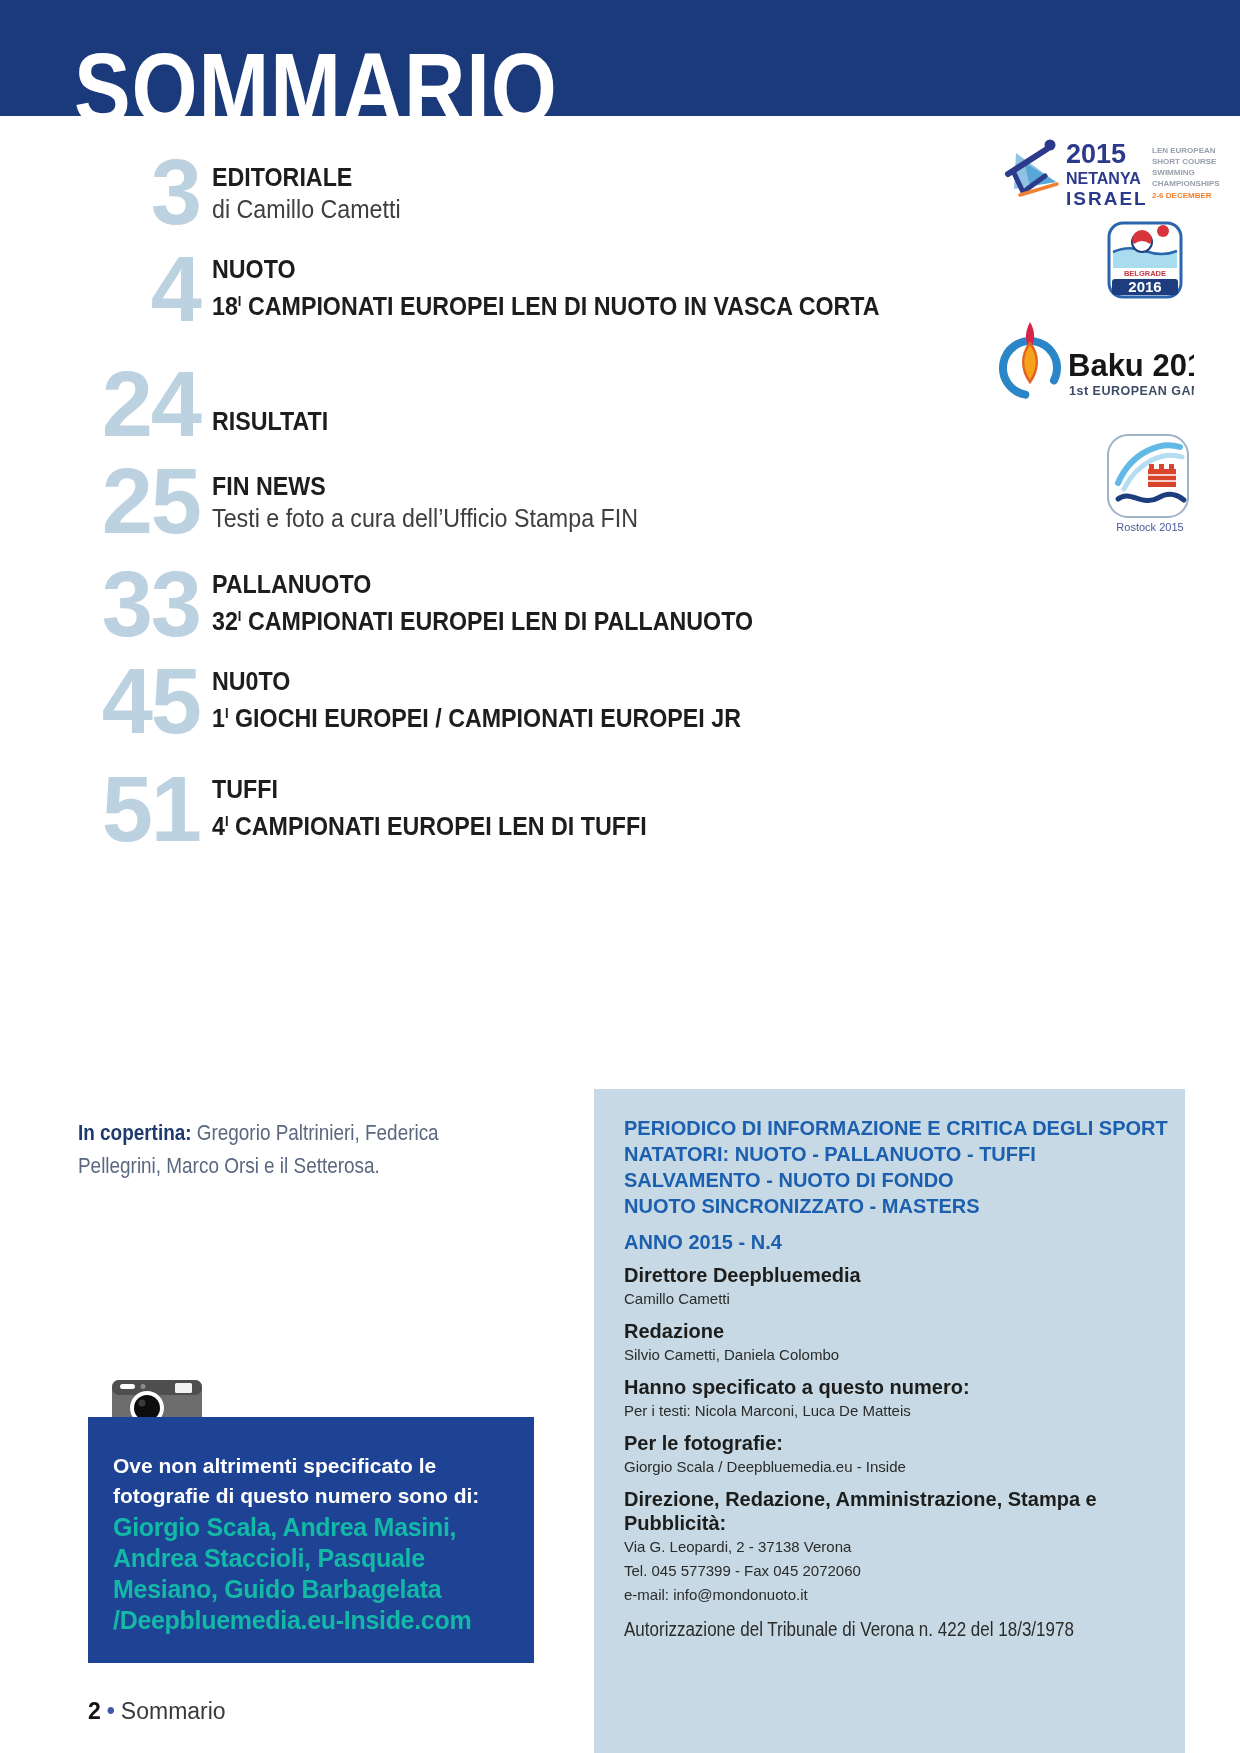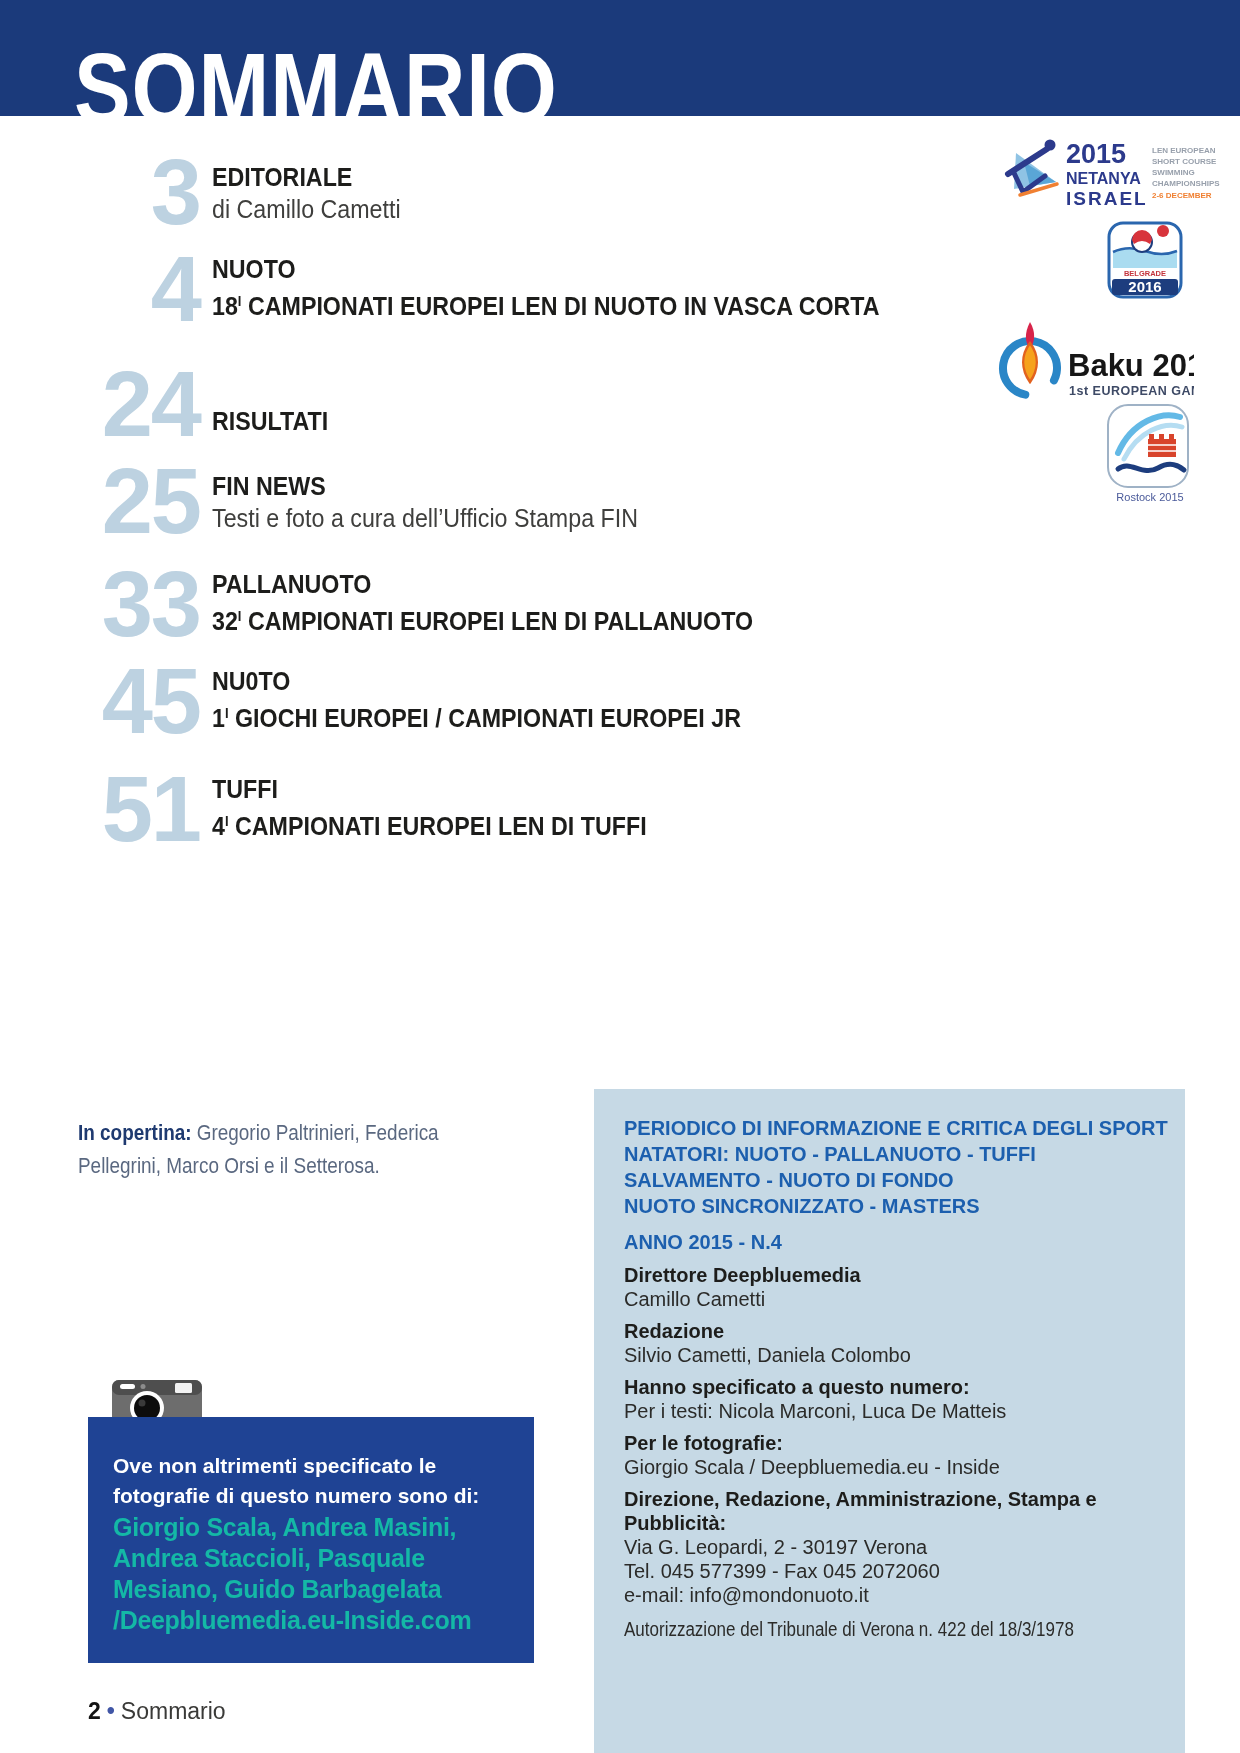--- a/index.html
+++ b/index.html
@@ -31,21 +31,21 @@
   .toc-sub-bold { font-size:25px; line-height:32px; font-weight:700; color:#1d1d1b; }
   .toc-sub-bold sup { font-size:14px; }
   .toc-sub { font-size:25px; line-height:32px; font-weight:400; color:#3f3f3d; }
   .e1{top:156px}.e2{top:253px}.e3{top:368px}.e4{top:465px}.e5{top:568px}.e6{top:665px}.e7{top:773px}
   
   .logos { position:absolute; left:988px; top:136px; width:252px; height:400px; }
   .logo { position:absolute; }
   .lg-netanya{left:12px;top:0}
   .lg-belgrade{left:118px;top:84px}
   .lg-baku{left:6px;top:182px}
-  .lg-rostock{left:116px;top:265px}
+  .lg-rostock{left:116px;top:295px}
   svg text { font-family:"Liberation Sans", sans-serif; }
   
   .cover-note {
     position:absolute; left:78px; top:1094px; width:500px;
     font-size:22px; line-height:33px; color:var(--cover-text-slate,#5a6880);
     transform:scaleX(0.86); transform-origin:left top;
   }
   .cover-note b { color:var(--cover-label-navy,#1f3a70); font-weight:700; }
   
   .photo-box {
@@ -61,21 +61,21 @@
     position:absolute; left:594px; top:1089px; width:591px; height:674px;
     background:var(--masthead-panel-bg,#c6d9e5); box-sizing:border-box;
     padding:26px 26px 22px 30px; overflow:hidden;
   }
   .mh-desc div { font-size:20px; line-height:26px; font-weight:700;
                  color:var(--masthead-blue,#1c5fae); white-space:nowrap; }
   .mh-anno { margin-top:10px; font-size:20px; line-height:26px; font-weight:700;
              color:var(--masthead-blue,#1c5fae); }
   .mh-sec { margin-top:8px; }
   .mh-head { font-size:20px; line-height:24px; font-weight:700; color:#1d1d1b; }
-  .mh-line { font-size:20px; line-height:24px; color:#2b2b29; }
+  .mh-line { font-size:15px; line-height:24px; color:#2b2b29; }
   .mh-auth { margin-top:10px; font-size:20px; line-height:24px; color:#2b2b29;
              white-space:nowrap; transform:scaleX(0.85); transform-origin:left top; }
   
   .footer { position:absolute; left:88px; top:1698px; font-size:23px; color:#3a3a38; }
   .footer .pg { font-weight:700; color:#141414; }
   .footer .dot { color:#4156a6; font-weight:700; padding:0 6px; }
 </style>
 </head>
 <body>
 
@@ -244,21 +244,21 @@
     <div class="mh-sec">
       <div class="mh-head">Hanno specificato a questo numero:</div>
       <div class="mh-line">Per i testi: Nicola Marconi, Luca De Matteis</div>
     </div>
     <div class="mh-sec">
       <div class="mh-head">Per le fotografie:</div>
       <div class="mh-line">Giorgio Scala / Deepbluemedia.eu - Inside</div>
     </div>
     <div class="mh-sec">
       <div class="mh-head">Direzione, Redazione, Amministrazione, Stampa e Pubblicità:</div>
-      <div class="mh-line">Via G. Leopardi, 2 - 30197 Verona</div>
+      <div class="mh-line">Via G. Leopardi, 2 - 37138 Verona</div>
       <div class="mh-line">Tel. 045 577399 - Fax 045 2072060</div>
       <div class="mh-line">e-mail: info@mondonuoto.it</div>
     </div>
     <div class="mh-auth">Autorizzazione del Tribunale di Verona n. 422 del 18/3/1978</div>
   </aside>
 
   <div class="footer">
     <span class="pg">2</span><span class="dot">•</span><span>Sommario</span>
   </div>
 

